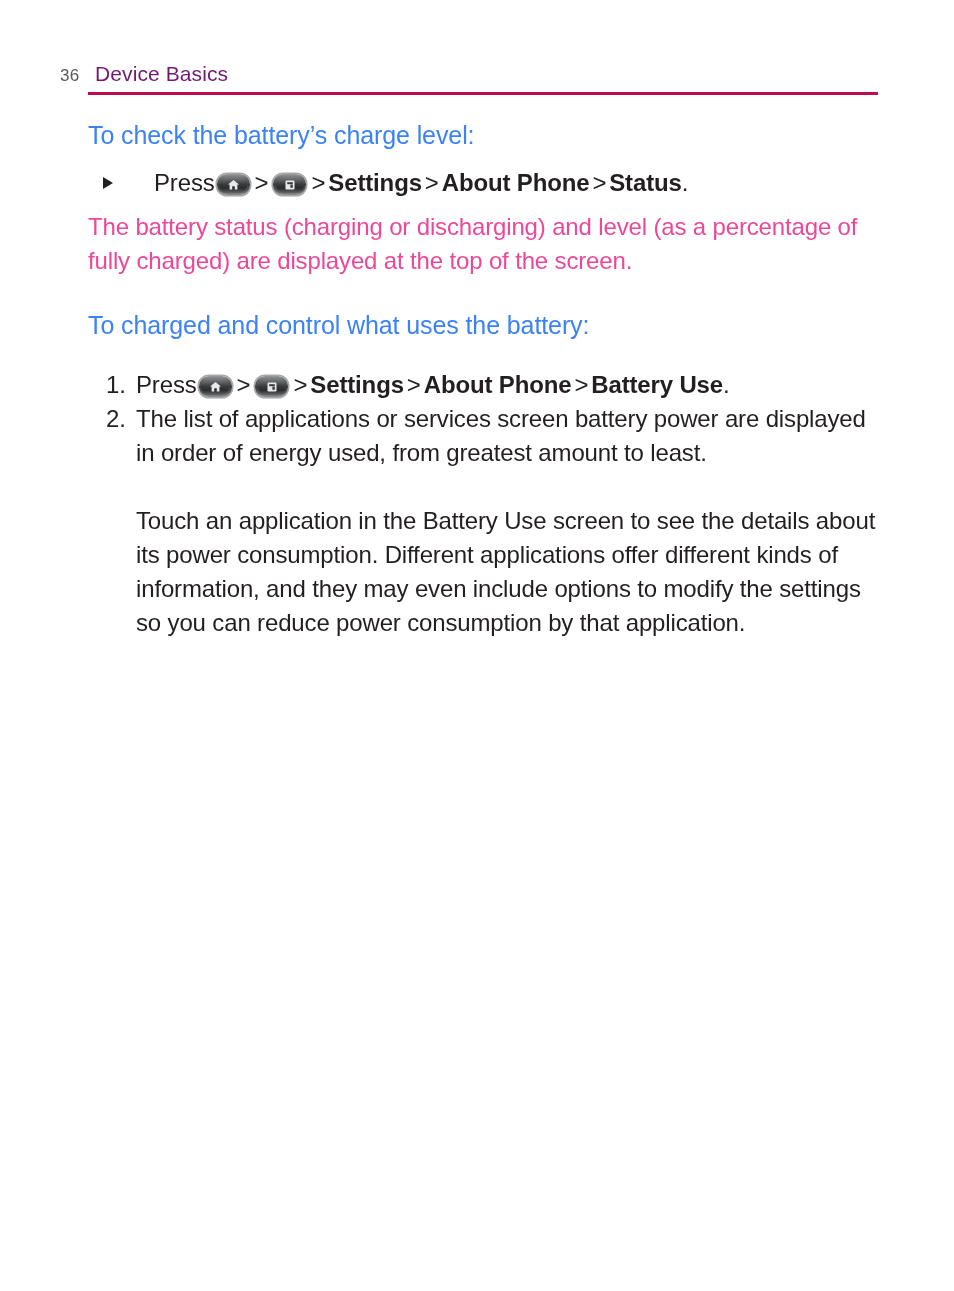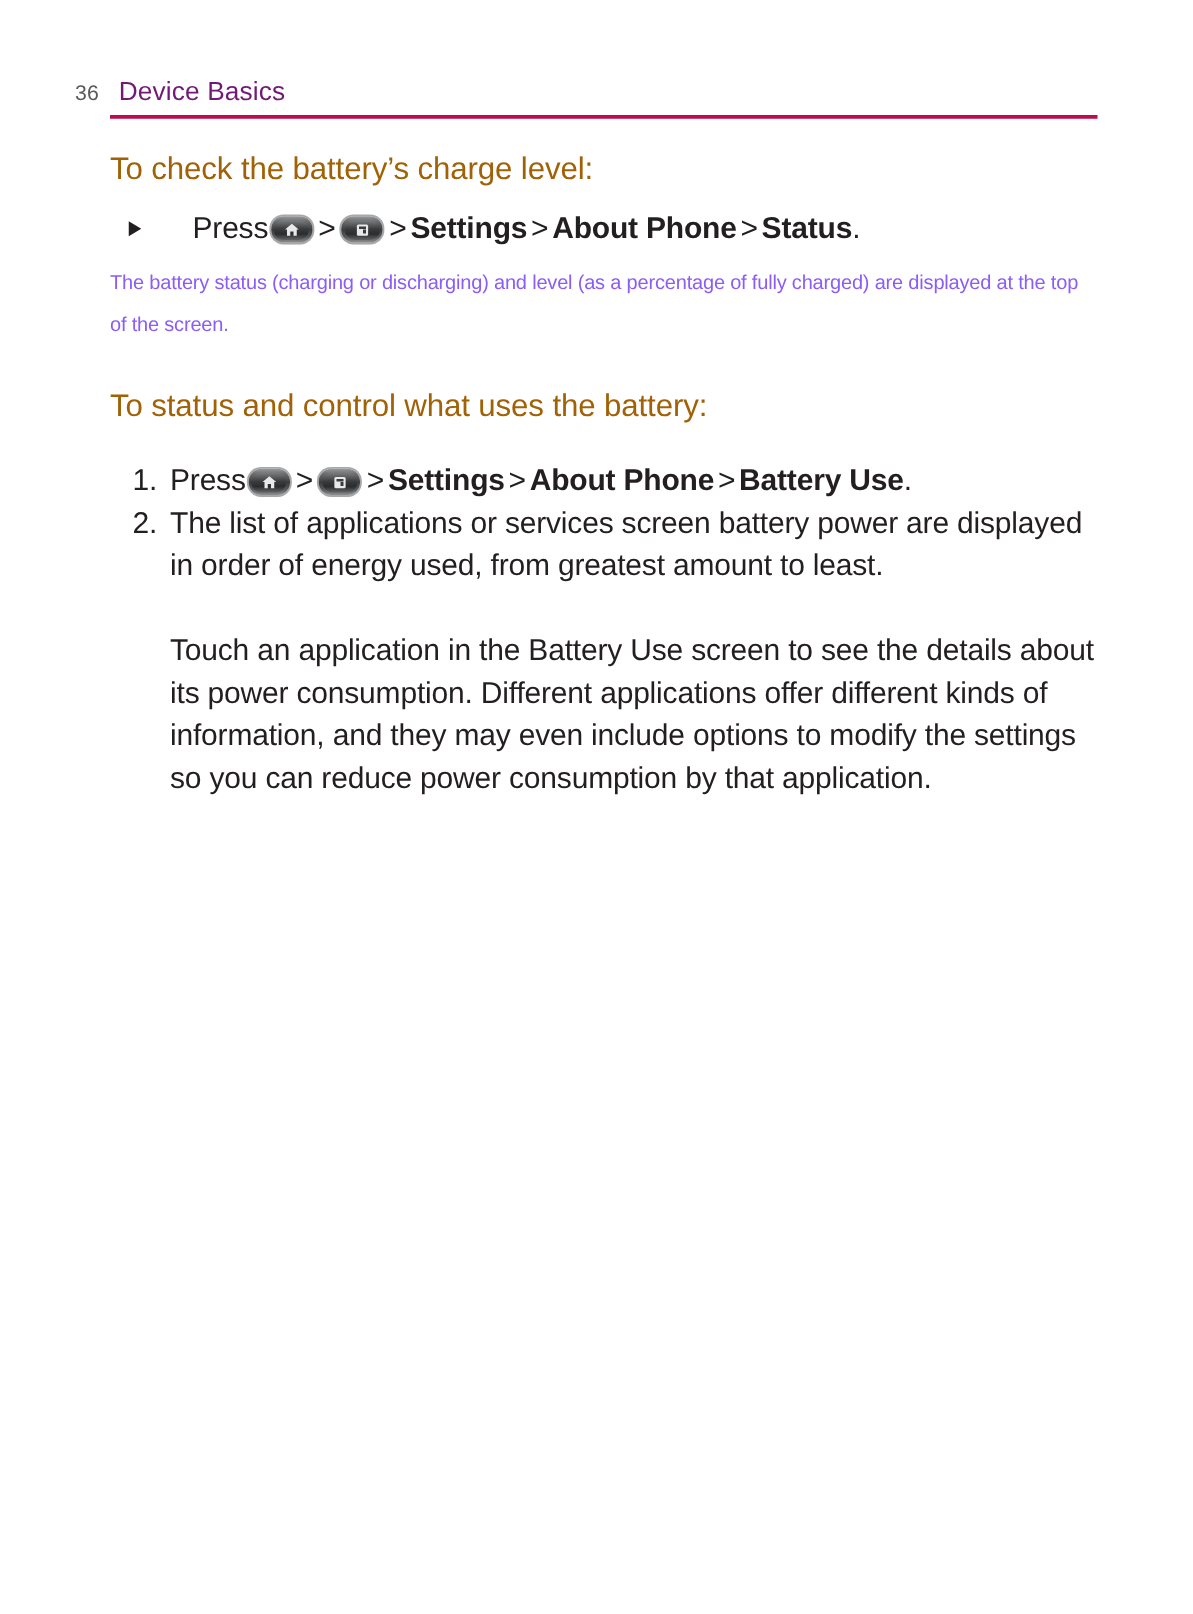--- a/index.html
+++ b/index.html
@@ -63,30 +63,30 @@
   .content {
     position: absolute;
     left: 88px;
     top: 118px;
     width: 790px;
   }
 
   h2.sub-head {
     font-size: 25px;
     font-weight: 400;
-    color: #a16207;
+    color: #3b82f6;
     margin: 0;
     line-height: 34px;
     letter-spacing: -0.1px;
   }
 
   p.body {
-    font-size: 16px;
+    font-size: 24px;
     font-weight: 400;
-    color: #8b5cf6;
+    color: #ec4899;
     margin: 0;
     line-height: 34px;
     letter-spacing: -0.15px;
   }
 
   .bold { font-weight: 700; }
   .gt {
     font-weight: 400;
     color: #231f20;
     padding: 0 3px;
@@ -222,21 +222,21 @@
           </span></span><span class="icon-gt gt">&gt;</span><span class="bold">Settings</span><span class="gt">&gt;</span><span class="bold">About Phone</span><span class="gt">&gt;</span><span class="bold">Status</span><span>.</span>
       </span>
     </div>
 
     <div class="gap-bullet-to-para"></div>
 
     <p class="body">The battery status (charging or discharging) and level (as a percentage of fully charged) are displayed at the top of the screen.</p>
 
     <div class="gap-para-to-head"></div>
 
-    <h2 class="sub-head">To status and control what uses the battery:</h2>
+    <h2 class="sub-head">To charged and control what uses the battery:</h2>
 
     <div class="gap-head-to-para"></div>
 
 
     <div class="gap-para-to-list"></div>
 
     <div class="num-row">
       <span class="num-marker">1.</span>
       <span class="num-text">
         <span>Press</span><span class="keyicon"><span class="inner">

